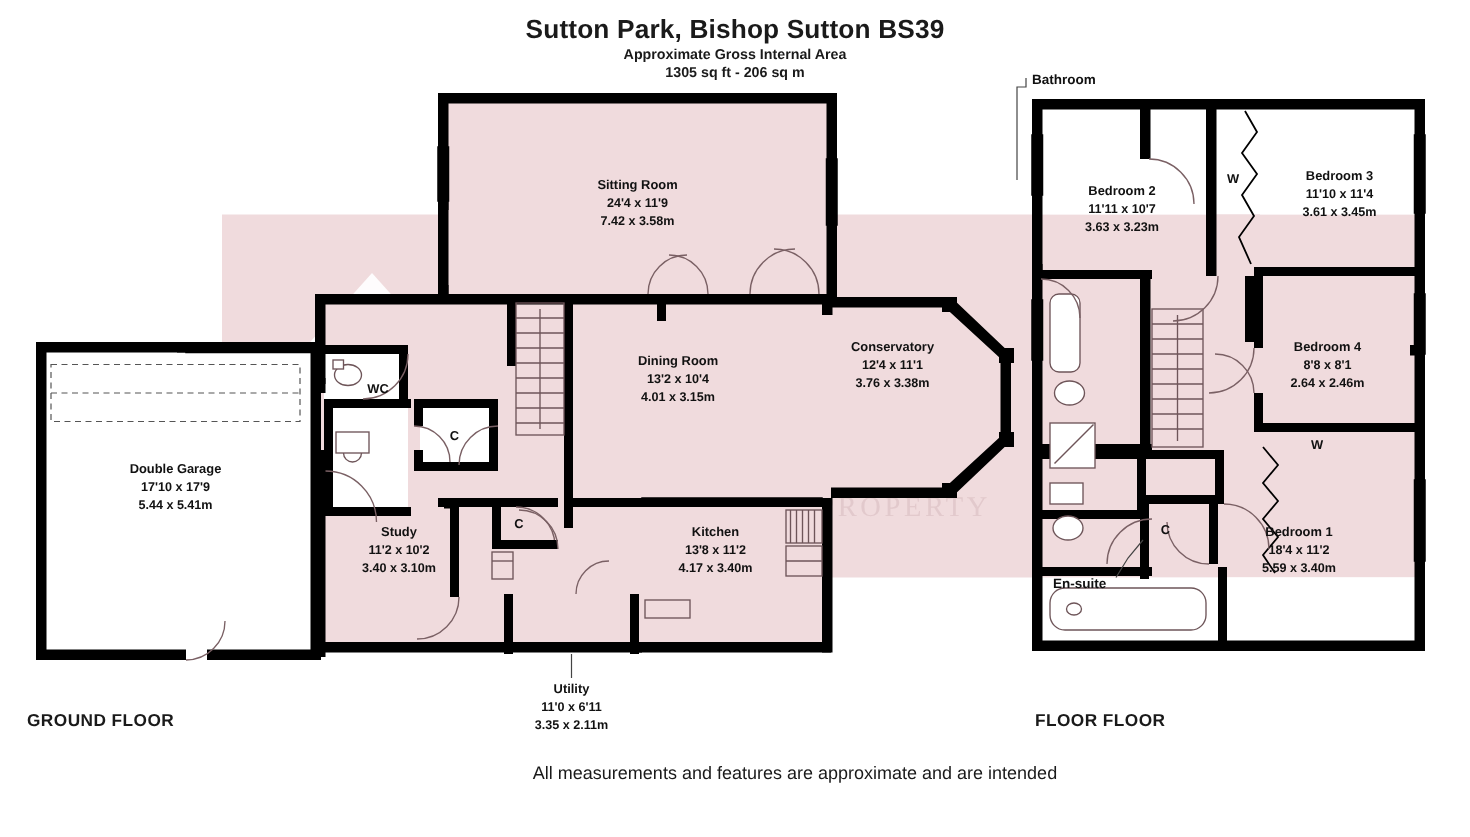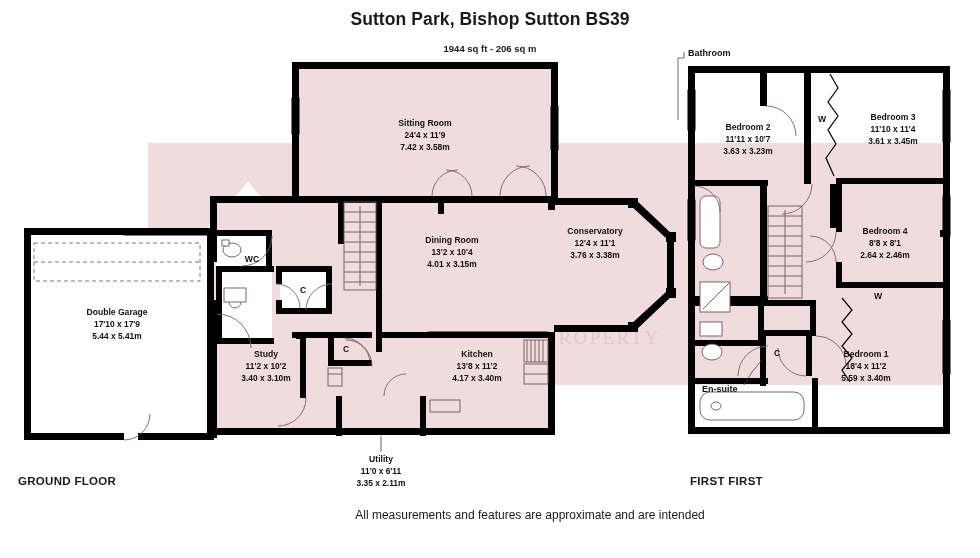--- a/index.html
+++ b/index.html
@@ -87,21 +87,22 @@
     text-anchor: middle;
   }
   .wm-diamond { fill: #ffffff; opacity: 0.92; }
 </style>
 </head>
 <body>
 
 <div id="plan-root">
 
   <div class="hdr" id="page-title">Sutton Park, Bishop Sutton BS39</div>
-  <div class="hdr" id="area-line2">1944 sq ft - 206 sq m</div>
+  <div class="hdr" id="area-line1">Approximate Gross Internal Area</div>
+  <div class="hdr" id="area-line2">1305 sq ft - 206 sq m</div>
 
   <svg id="plan-svg" width="980" height="558" viewBox="0 0 980 558">
 
     <g>
       <rect class="wm-band" x="148" y="143" width="552" height="242"></rect>
 
       <g>
         <path class="wm-diamond" d="M248 182 L300 240 L248 298 L196 240 Z"></path>
         <path class="wm-diamond" d="M248 210 L274 240 L248 270 L222 240 Z" opacity="0.0"></path>
       </g>
@@ -422,17 +423,17 @@
         </g>
         <g>
           <polyline class="leader" points="744,385 752,372 762,360"></polyline>
           <text class="lead-label" x="702" y="392">En-suite</text>
         </g>
       </g>
     </g>
   </svg>
 
   <div class="floor-label" id="ground-floor-label">GROUND FLOOR</div>
-  <div class="floor-label" id="first-floor-label">FIRST FIRST</div>
+  <div class="floor-label" id="first-floor-label">FLOOR FLOOR</div>
 
   <div class="hdr" id="disclaimer-1">All measurements and features are approximate and are intended</div>
 
 </div>
 
 </body></html>

